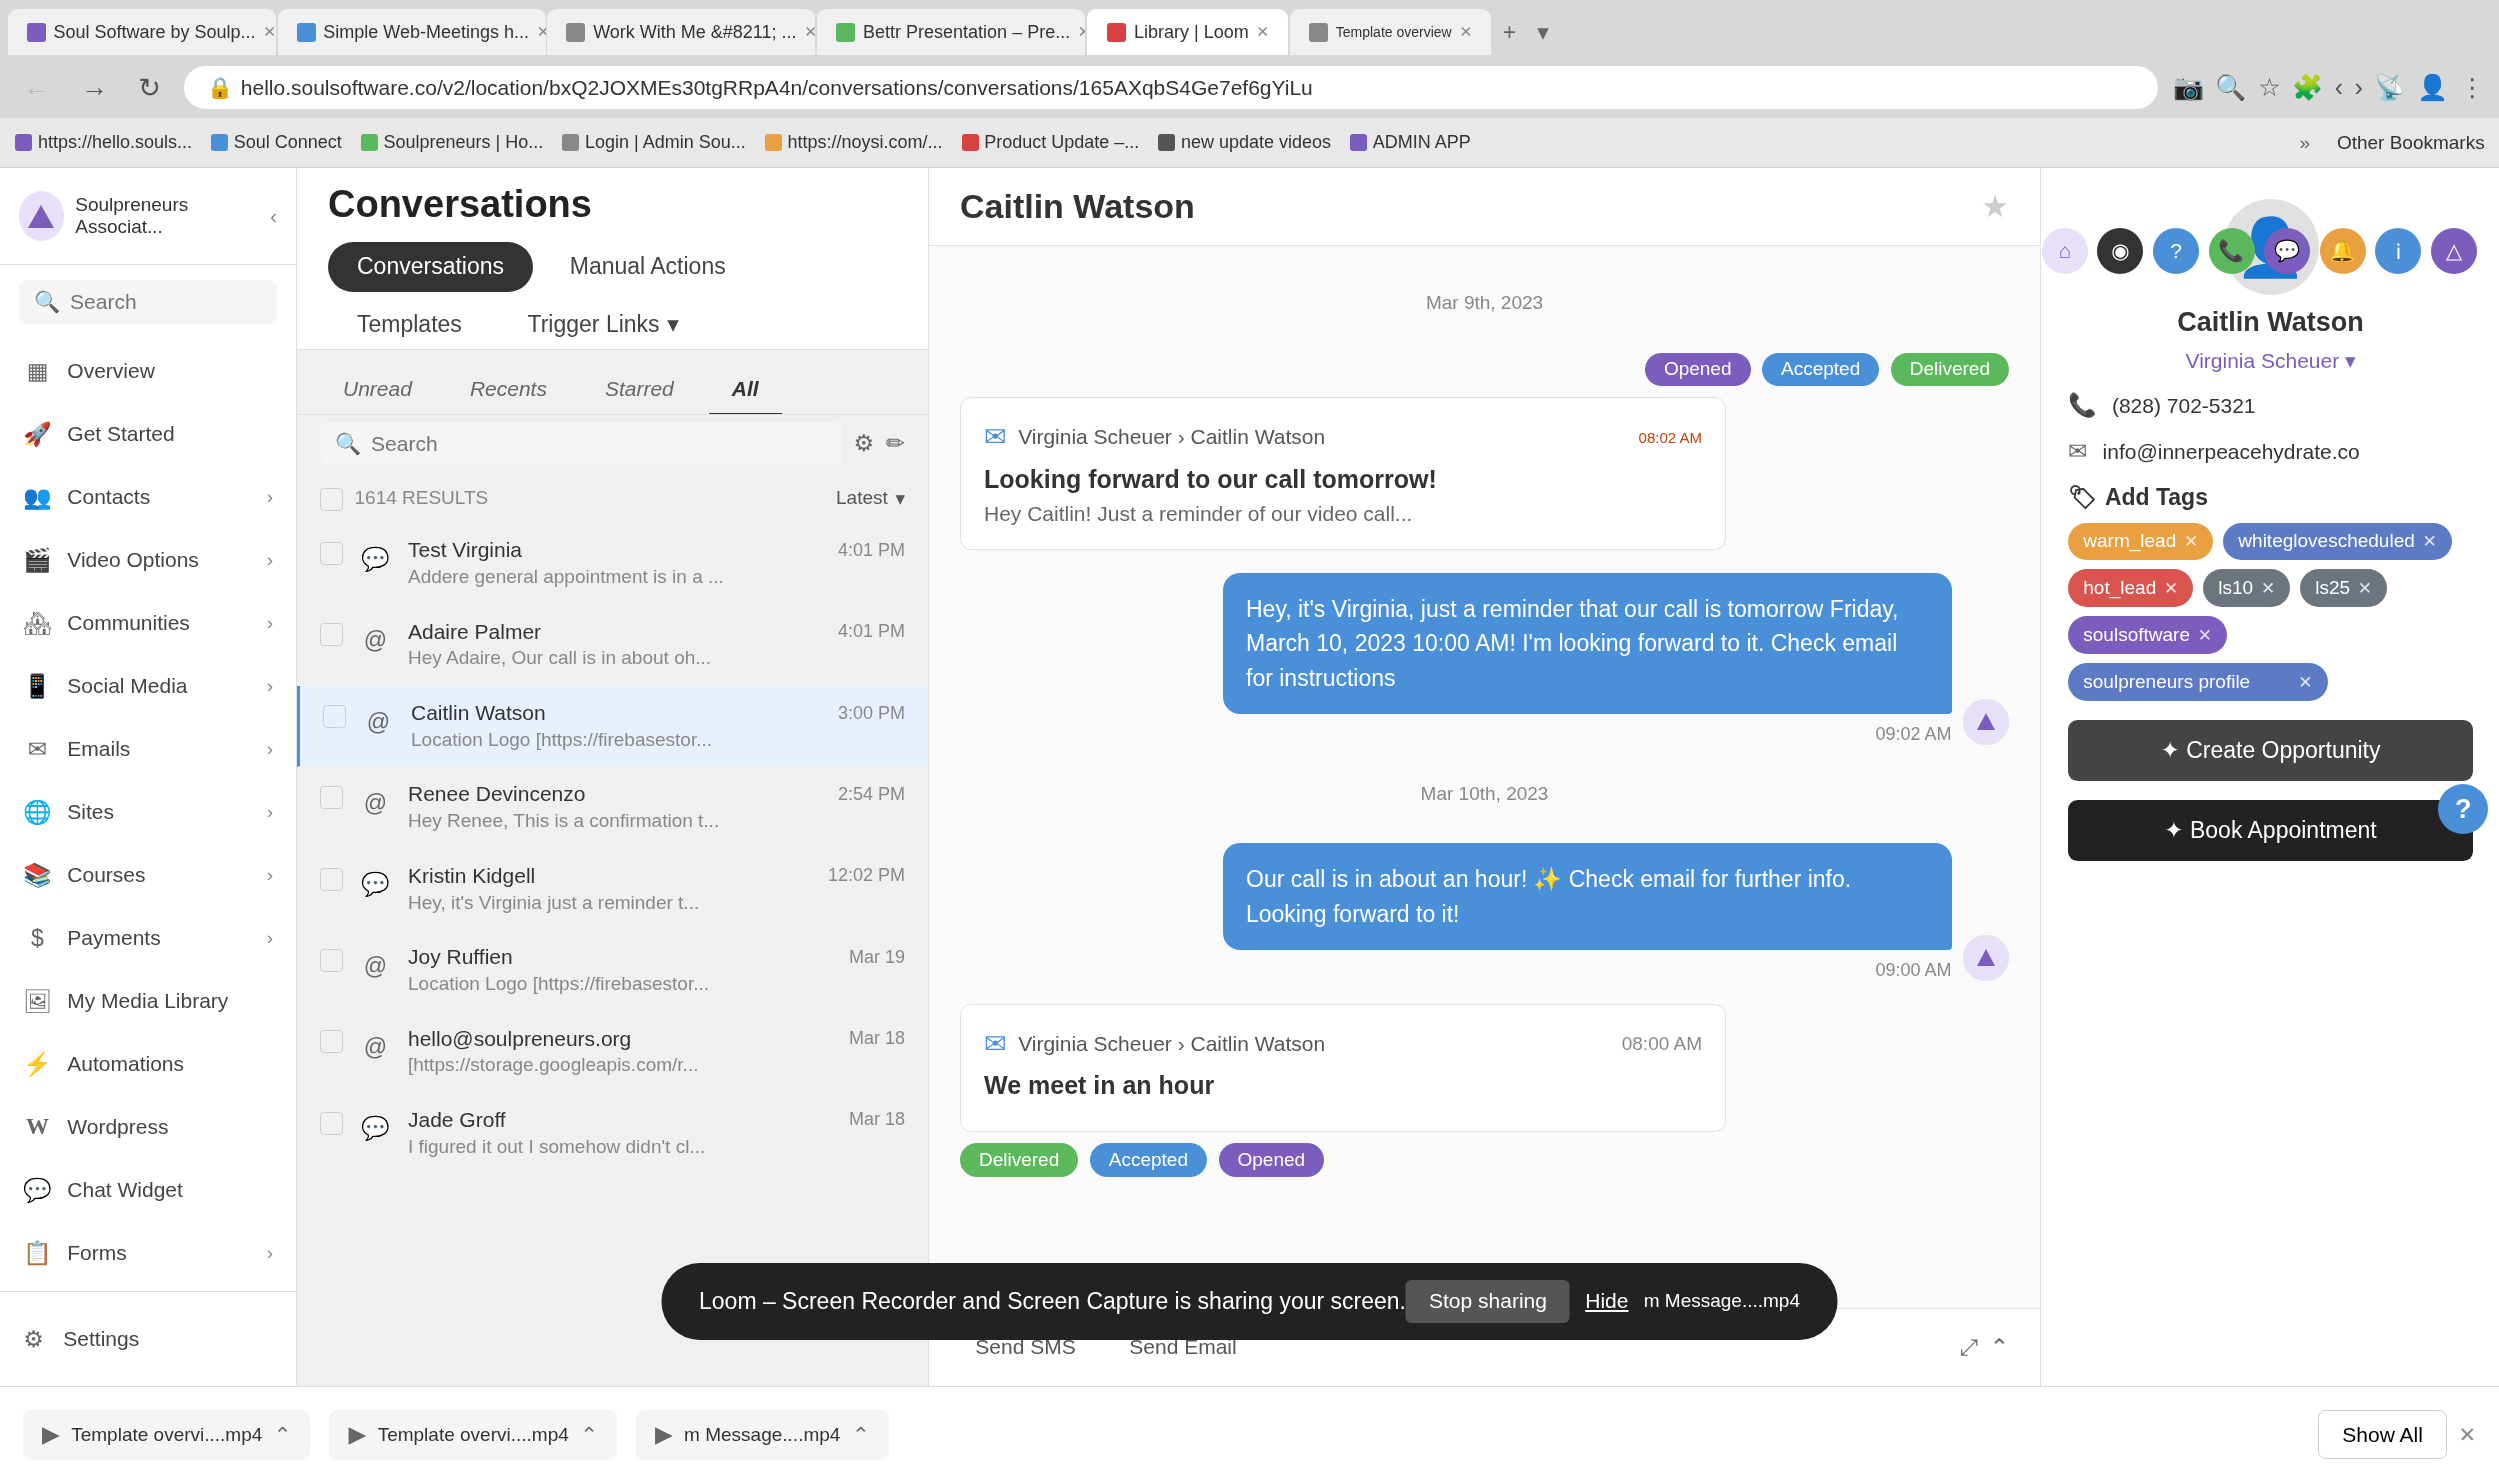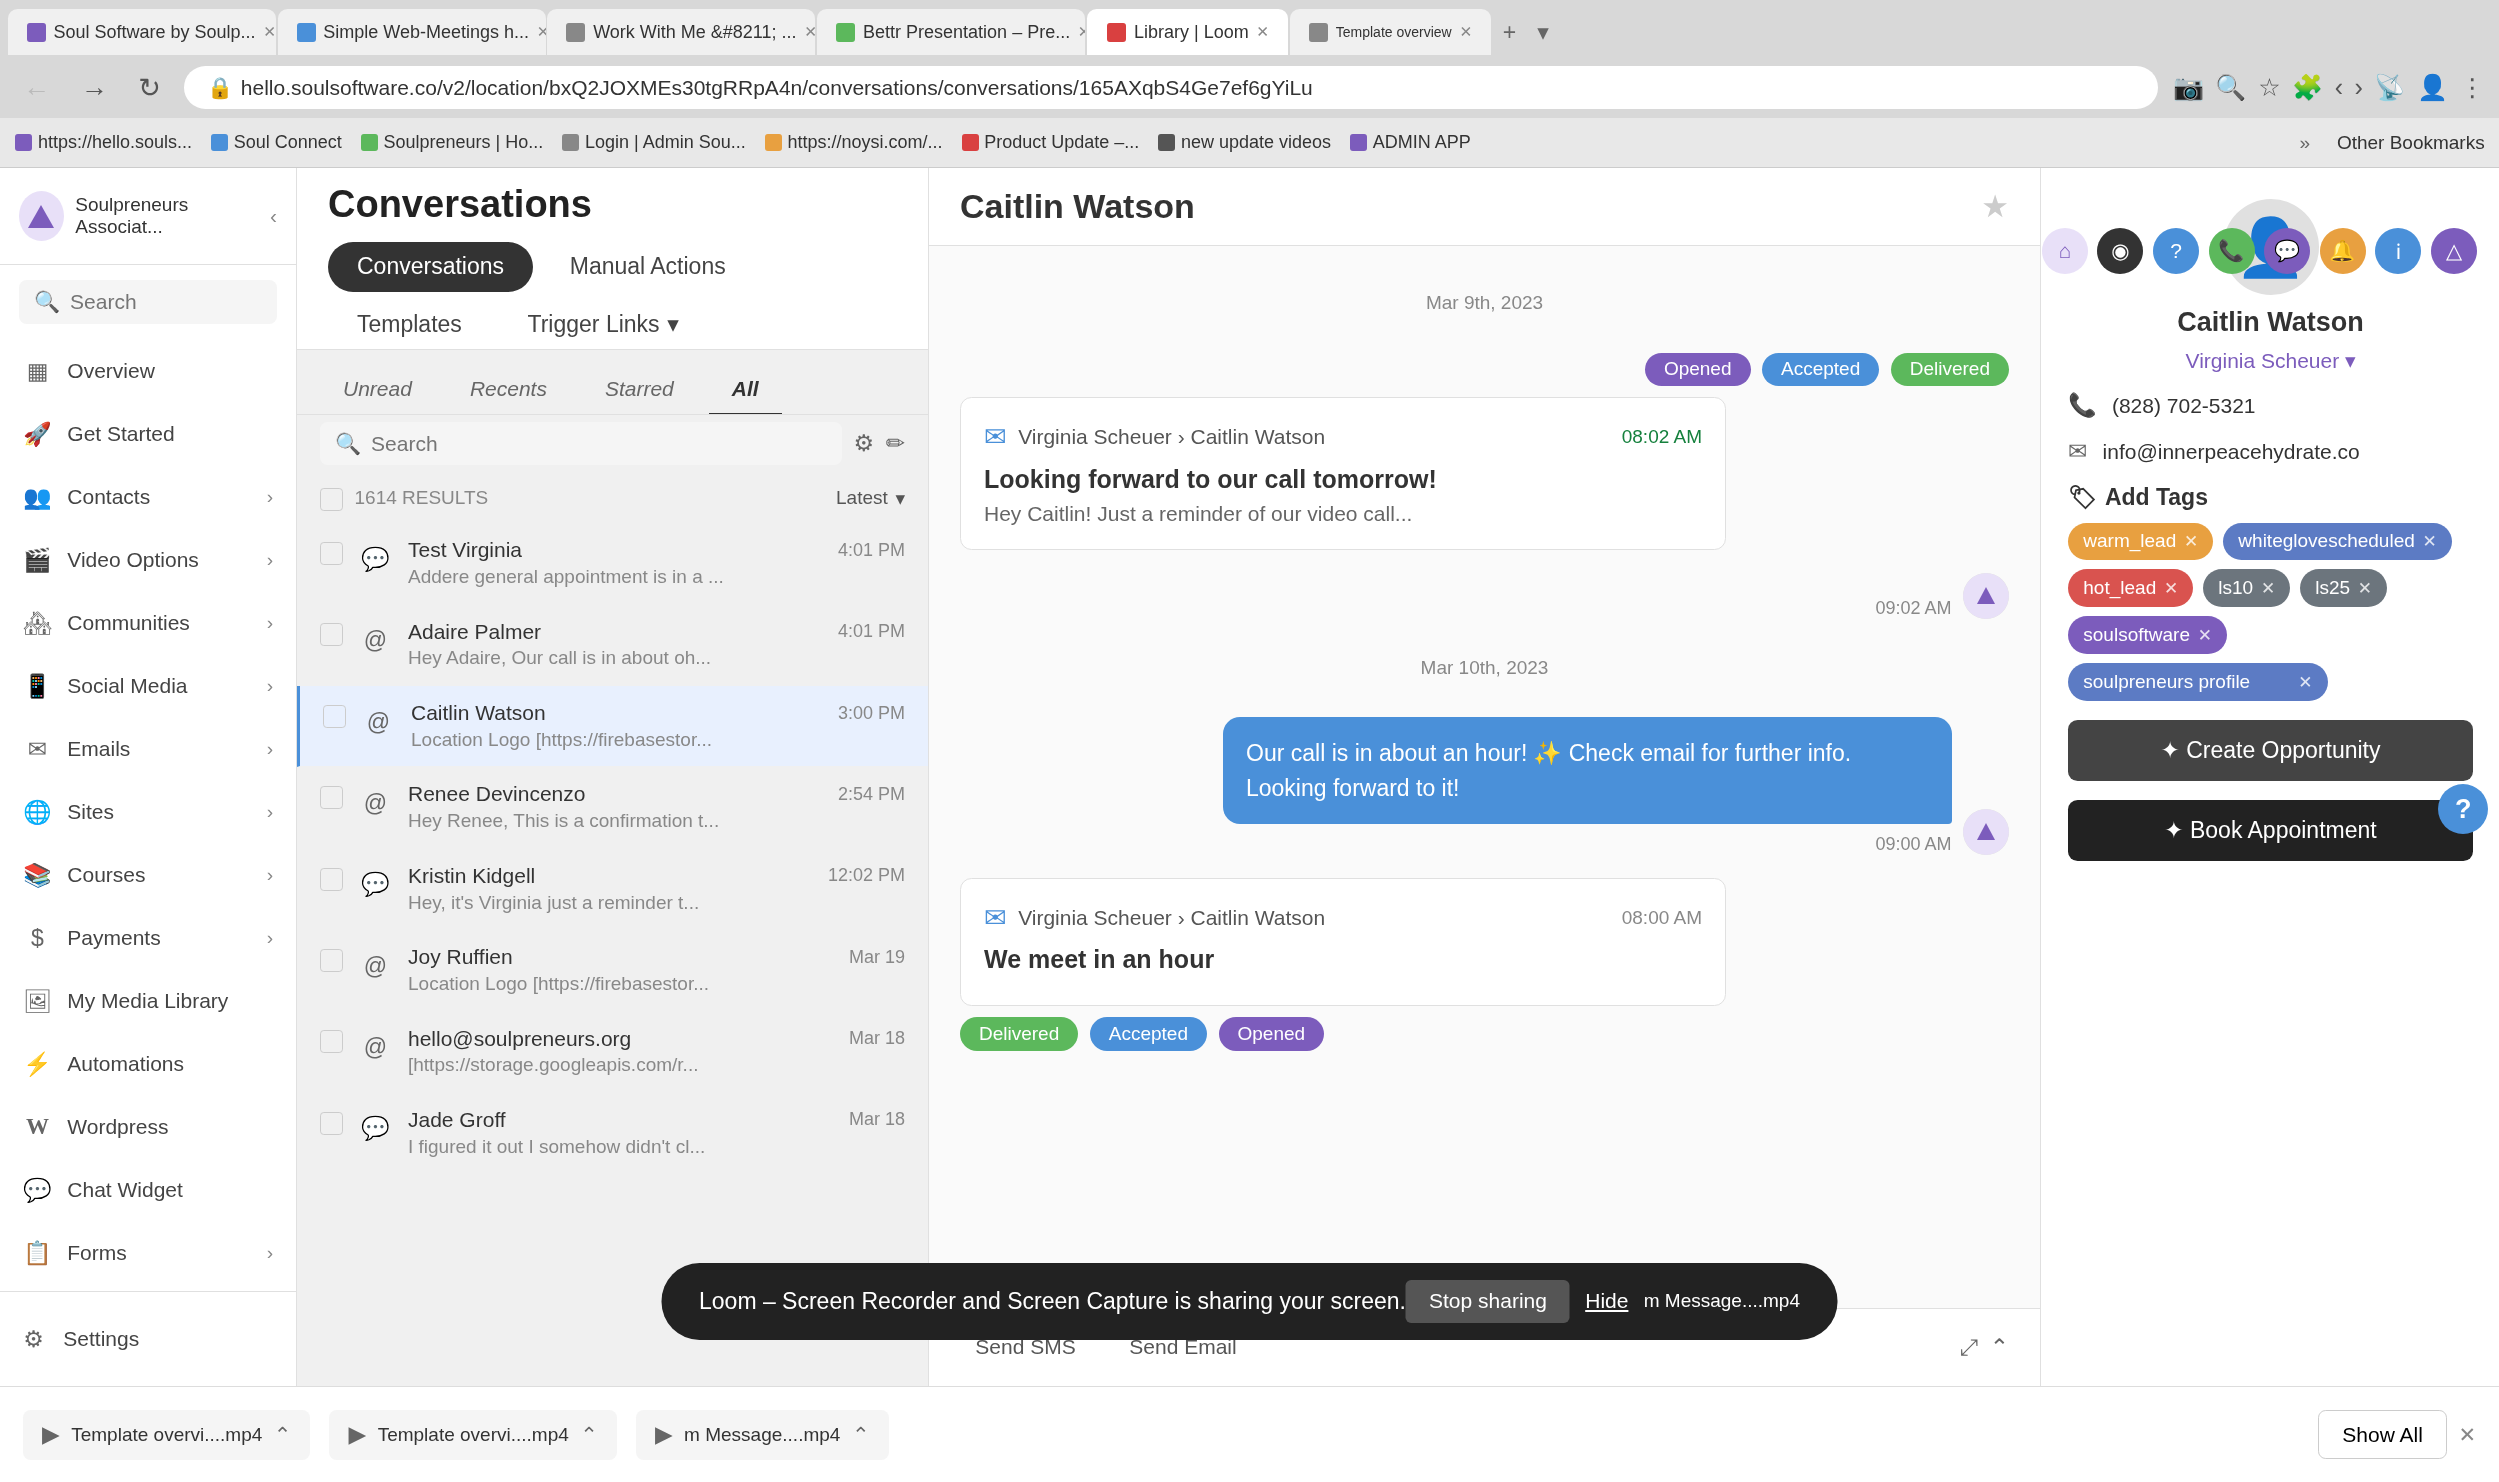--- a/index.html
+++ b/index.html
@@ -513,29 +513,30 @@
         <div class="email-card-wrapper">
           <div style="display:flex; justify-content:flex-end; gap:11.5px; margin-bottom:3.8px;">
             <span class="status-badge badge-opened">Opened</span>
             <span class="status-badge badge-accepted">Accepted</span>
             <span class="status-badge badge-delivered">Delivered</span>
           </div>
           <div class="email-card">
             <div class="email-header">
               <span class="email-icon">✉</span>
               <span class="email-from">Virginia Scheuer › Caitlin Watson</span>
-              <span style="font-size:19px;color:#15803d;margin-left:auto;">08:02 AM</span>
+              <span style="font-size:15px;color:#c2410c;margin-left:auto;">08:02 AM</span>
             </div>
             <div class="email-subject">Looking forward to our call tomorrow!</div>
             <div class="email-body">Hey Caitlin! Just a reminder of our video call...</div>
           </div>
         </div>
 
         <div class="msg-bubble-right">
           <div style="display:flex;flex-direction:column;align-items:flex-end;gap:3.8px;">
+            <div class="msg-bubble">Hey, it's Virginia, just a reminder that our call is tomorrow Friday, March 10, 2023 10:00 AM! I'm looking forward to it. Check email for instructions</div>
             <span class="msg-time">09:02 AM</span>
           </div>
           <div class="msg-avatar">
             <div style="width:46px;height:46px;background:#e8e0f8;border-radius:50%;display:flex;align-items:center;justify-content:center;">
               <div style="width:0;height:0;border-left:9.6px solid transparent;border-right:9.6px solid transparent;border-bottom:17px solid #7c5cbc;"></div>
             </div>
           </div>
         </div>
 
         <div class="date-divider">Mar 10th, 2023</div>

